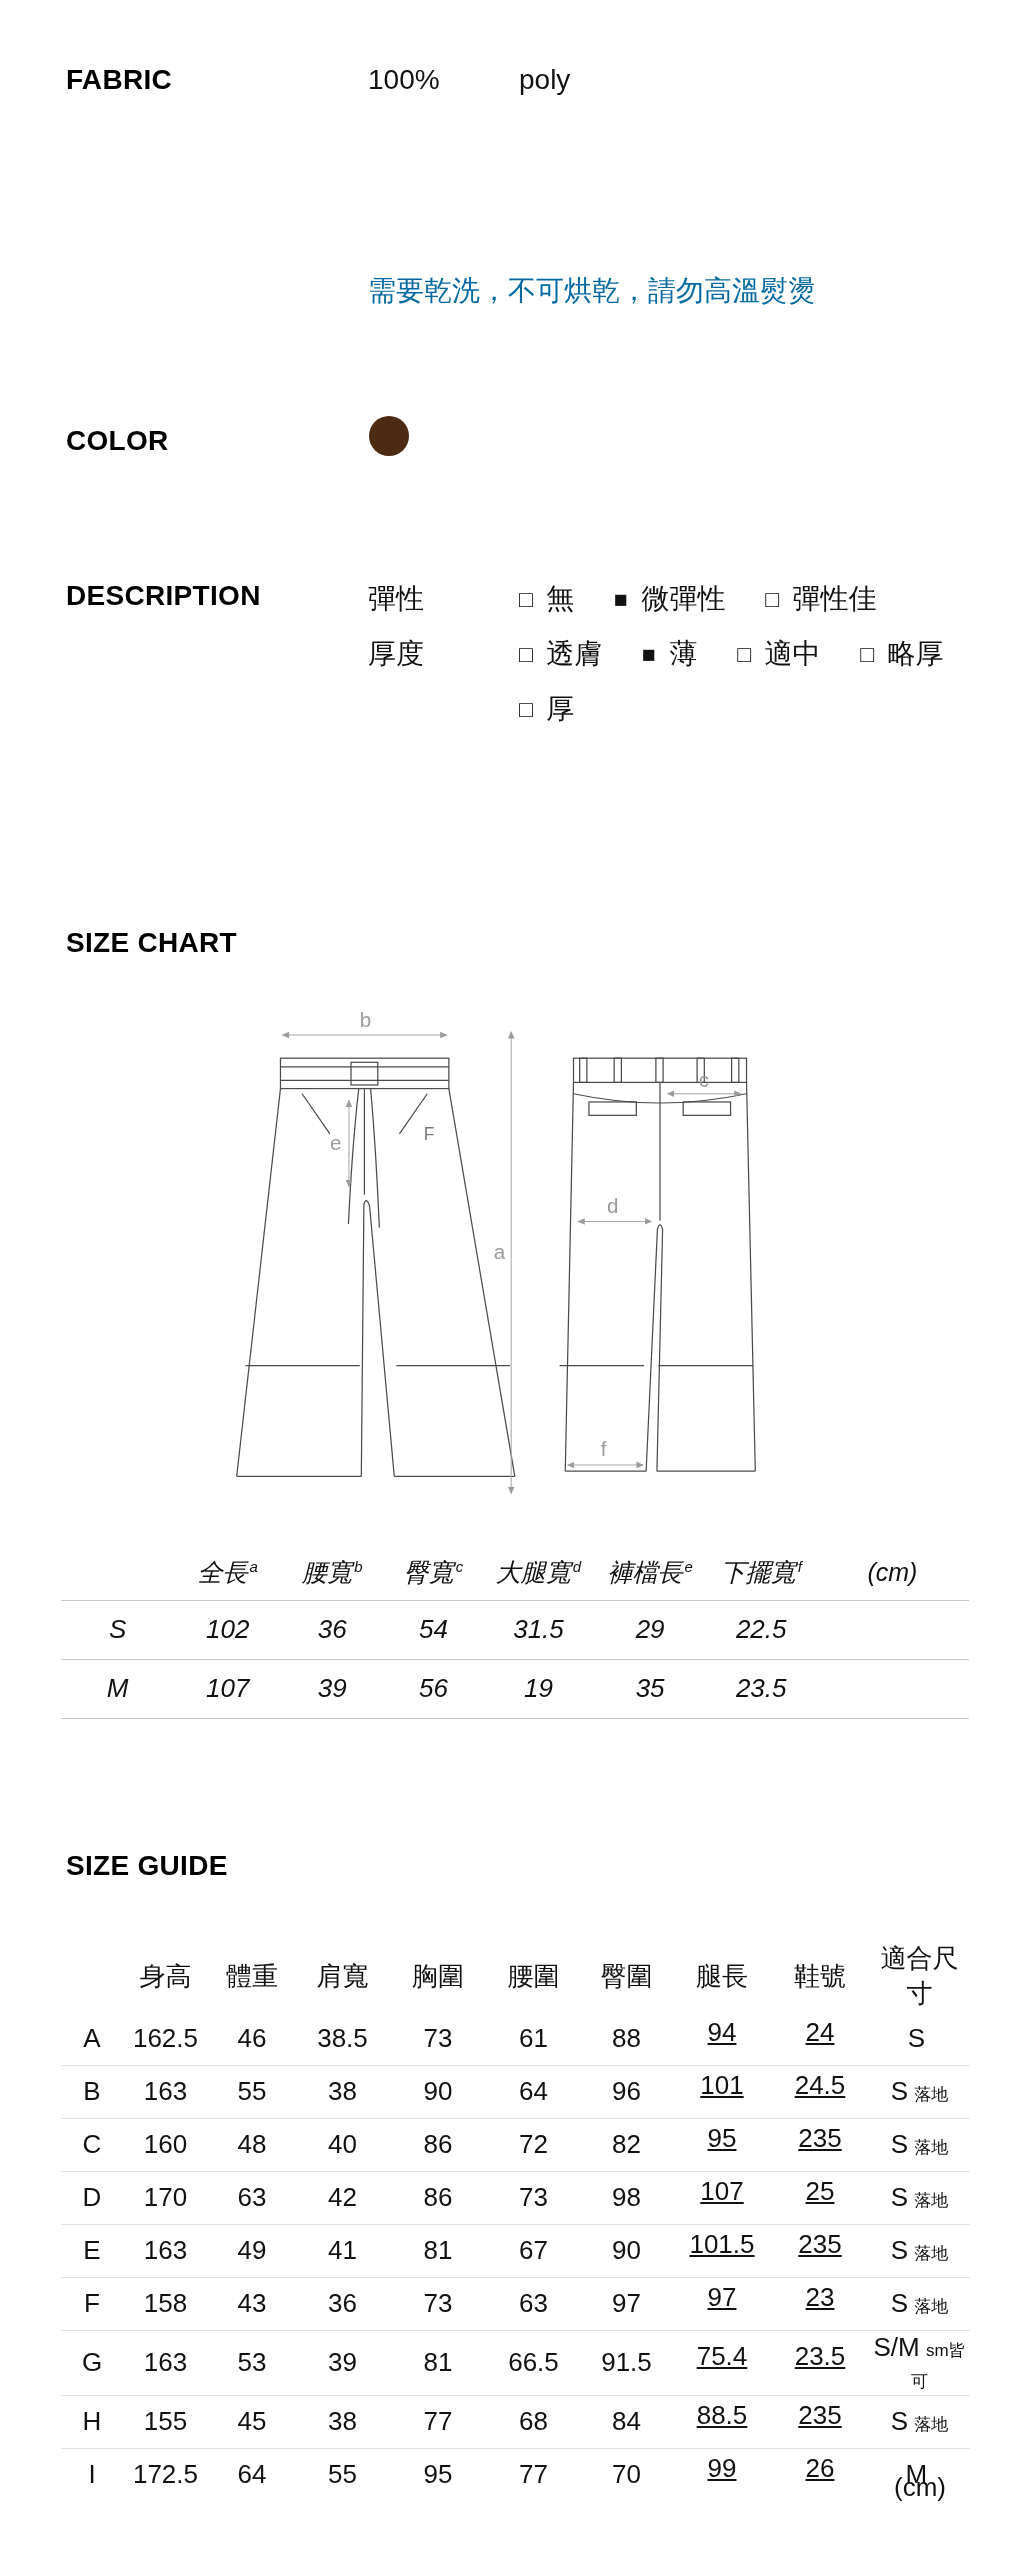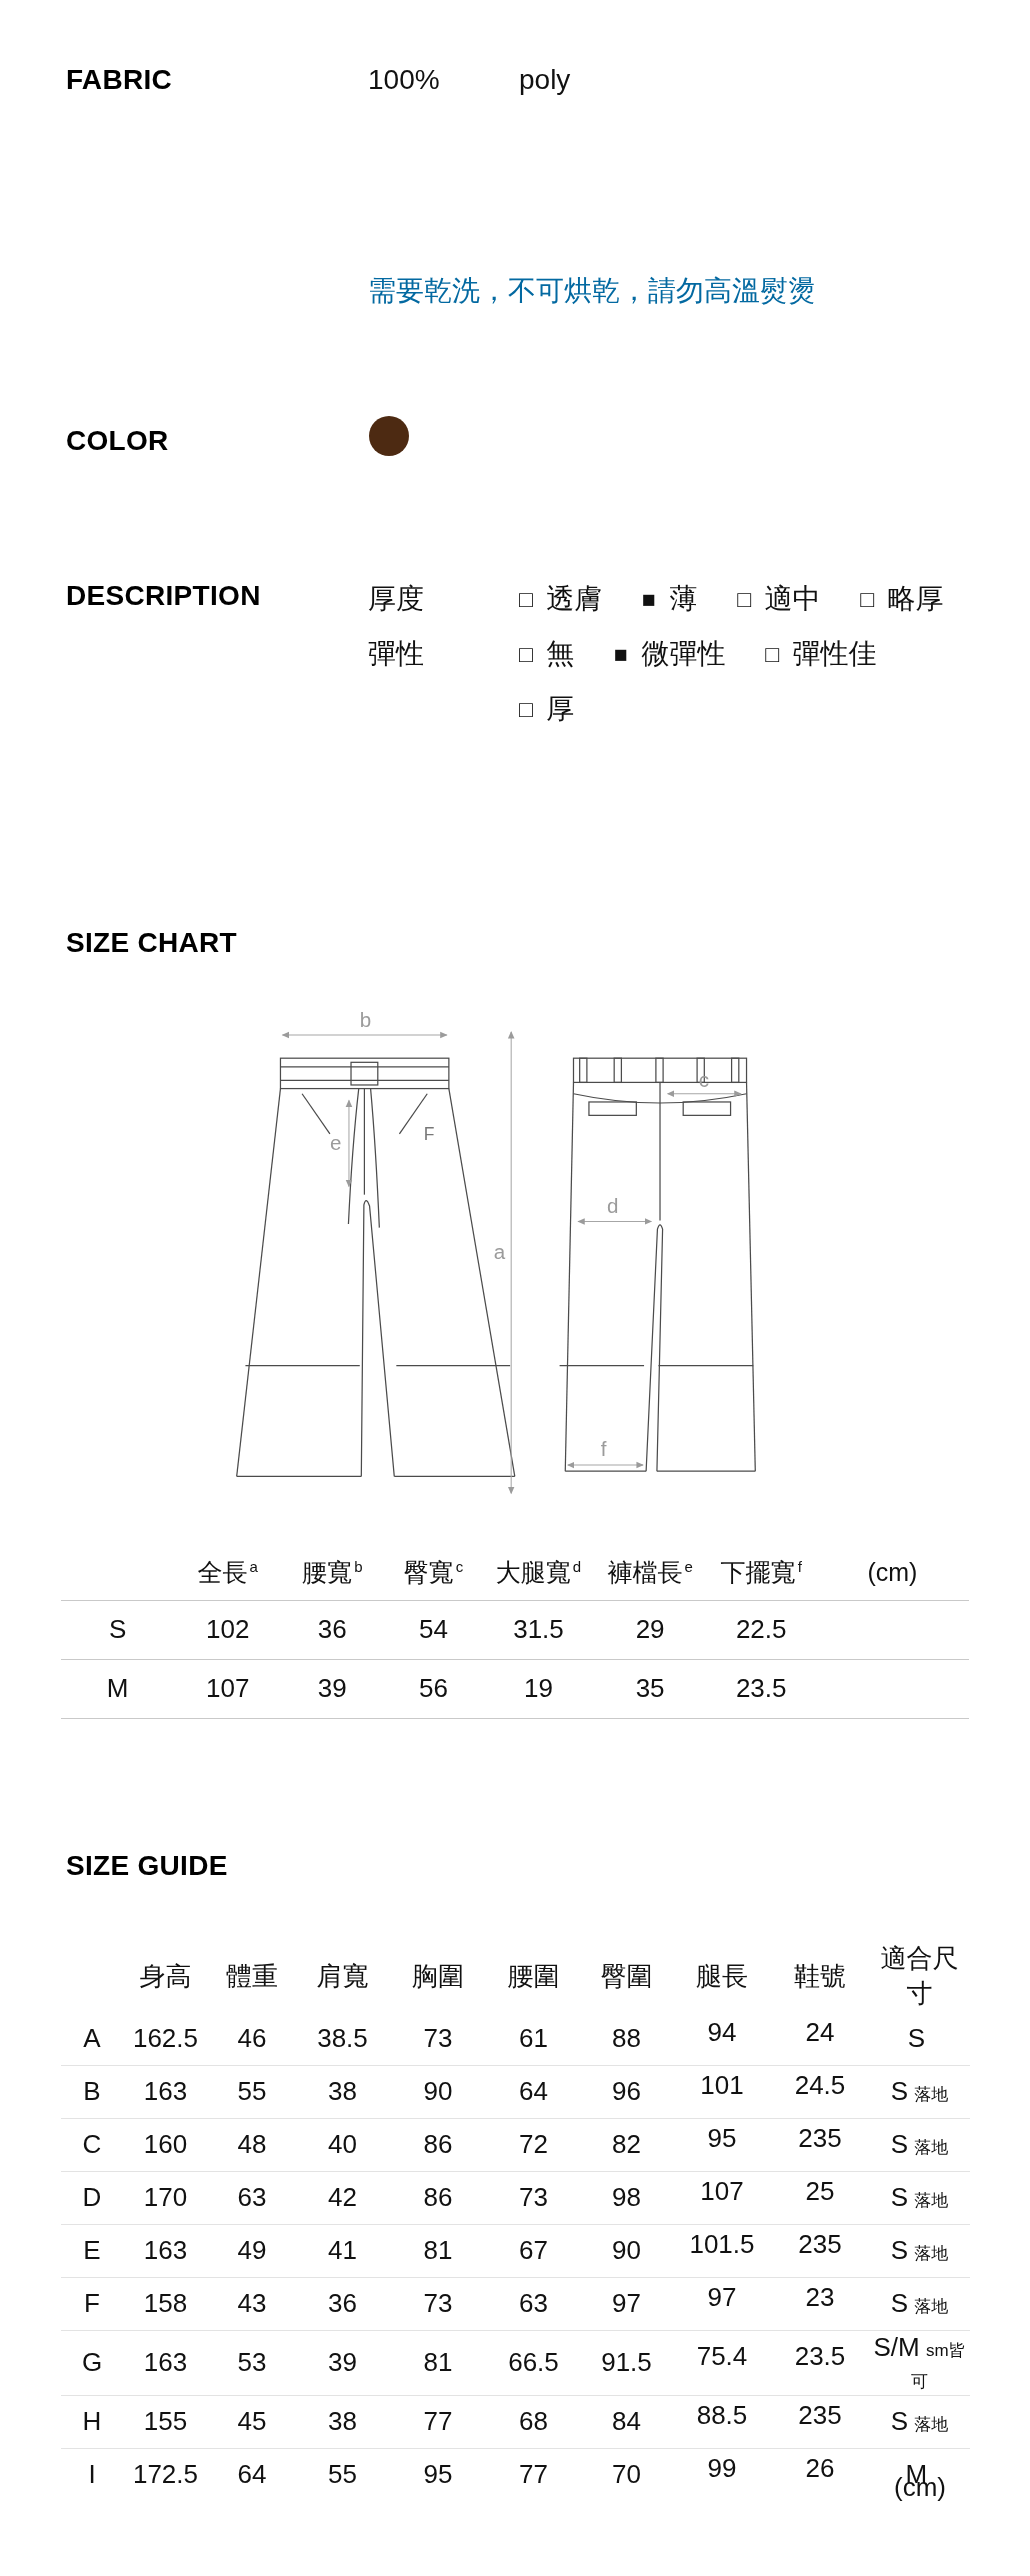--- a/index.html
+++ b/index.html
@@ -26,71 +26,71 @@
   .desc-line {display:flex; align-items:flex-start; height:55px; font-size:28px;}
   .desc-line .name {width:151px; flex:0 0 151px;}
   .opt {white-space:nowrap; margin-right:32px;}
   .opt .box {font-size:23px; margin-right:13.4px; position:relative; top:-1.5px;}
 
   
   .size-chart-label {top:927px;}
   .diagram {position:absolute; left:196px; top:1005px;}
 
   .size-chart-table {position:absolute; left:61px; top:1546px;}
-  .size-chart-table table {border-collapse:collapse; table-layout:fixed; width:908px;}
+  .size-chart-table table {border-collapse:collapse; table-layout:fixed; width:908px;font-style:italic;}
   .size-chart-table th {font-weight:400; font-size:25px; height:54px; text-align:center; vertical-align:middle; color:#111;}
   .size-chart-table sup {font-size:15px; vertical-align:super; margin-left:2.1px;}
   .size-chart-table td {font-size:26px; height:59px; text-align:center; vertical-align:middle; color:#111;}
   .size-chart-table tbody tr {border-top:1px solid #c9c9c9;}
   .size-chart-table tbody tr:last-child {border-bottom:1px solid #c9c9c9;}
 
   .chart-note {position:absolute; left:61px; top:1745px; width:908px; text-align:center; font-size:26px; color:#111;}
 
   
   .size-guide-label {top:1850px;}
   .size-guide-table {position:absolute; left:61px; top:1940px;}
   .size-guide-table table {border-collapse:collapse; table-layout:fixed; width:908px;}
   .size-guide-table thead th {font-weight:400; font-size:26px; height:49px; text-align:center; vertical-align:middle;}
   .size-guide-table td {font-size:26px; height:53px; text-align:center; vertical-align:middle; color:#111;}
   .size-guide-table tbody tr {border-bottom:1px solid #e3e3e3;}
   .size-guide-table tbody tr:last-child {border-bottom:none;}
-  .raise {position:relative; top:-6.2px; display:inline-block;}
+  .raise {position:relative; top:-6.2px; display:inline-block;text-decoration:underline;}
   .fit-note {font-size:17px; margin-left:6.2px;}
   .guide-unit {position:absolute; left:61px; top:2472px; width:908px; text-align:right; padding-right:23px; font-size:26px; color:#111;}
 </style>
 </head>
 <body>
 
 <div class="page">
 
   <div class="sec-label fabric-label">FABRIC</div>
   <div class="val fabric-percent">100%</div>
   <div class="val fabric-material">poly</div>
   <div class="care-text">需要乾洗，不可烘乾，請勿高溫熨燙</div>
 
   <div class="sec-label color-label">COLOR</div>
   <div class="swatch" style="background: rgb(77, 42, 18);"></div>
 
   <div class="sec-label desc-label">DESCRIPTION</div>
   <div class="desc-grid">
+    <div class="desc-line">
+      <span class="name">彈性</span>
+      <span class="opts">
+        <span class="opt"><span class="box">□</span><span>無</span></span>
+        <span class="opt"><span class="box">■</span><span>微彈性</span></span>
+        <span class="opt"><span class="box">□</span><span>彈性佳</span></span>
+      </span>
+    </div>
     <div class="desc-line">
       <span class="name">厚度</span>
       <span class="opts">
         <span class="opt"><span class="box">□</span><span>透膚</span></span>
         <span class="opt"><span class="box">■</span><span>薄</span></span>
         <span class="opt"><span class="box">□</span><span>適中</span></span>
         <span class="opt"><span class="box">□</span><span>略厚</span></span>
-      </span>
-    </div>
-    <div class="desc-line">
-      <span class="name">彈性</span>
-      <span class="opts">
-        <span class="opt"><span class="box">□</span><span>無</span></span>
-        <span class="opt"><span class="box">■</span><span>微彈性</span></span>
-        <span class="opt"><span class="box">□</span><span>彈性佳</span></span>
       </span>
     </div>
     <div class="desc-line">
       <span class="name"></span>
       <span class="opts">
         <span class="opt"><span class="box">□</span><span>厚</span></span>
       </span>
     </div>
   </div>
 

